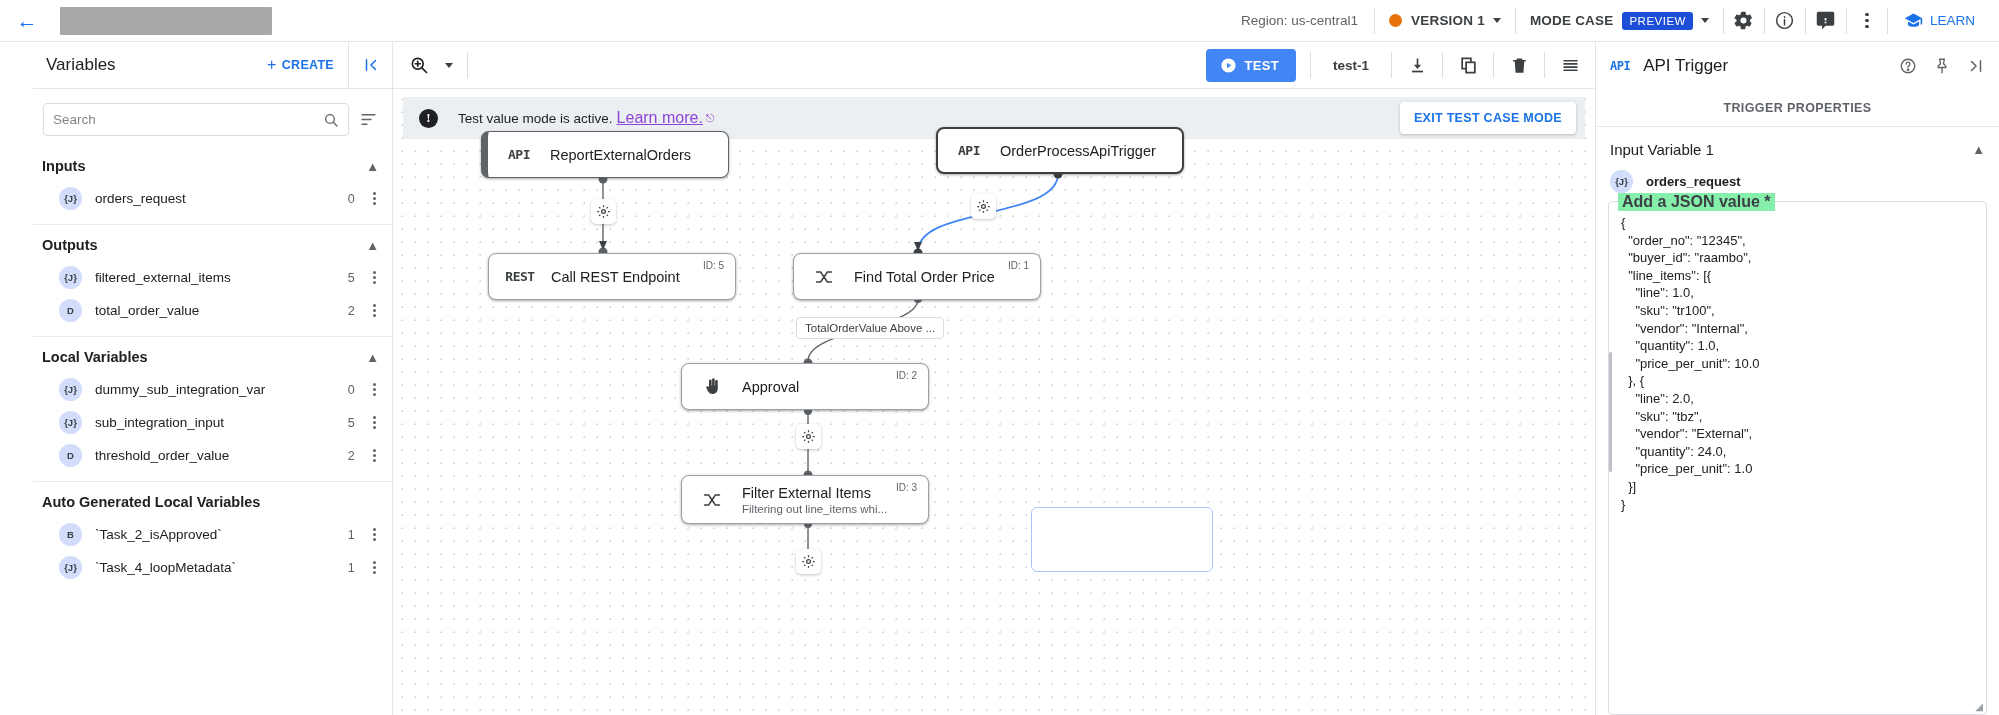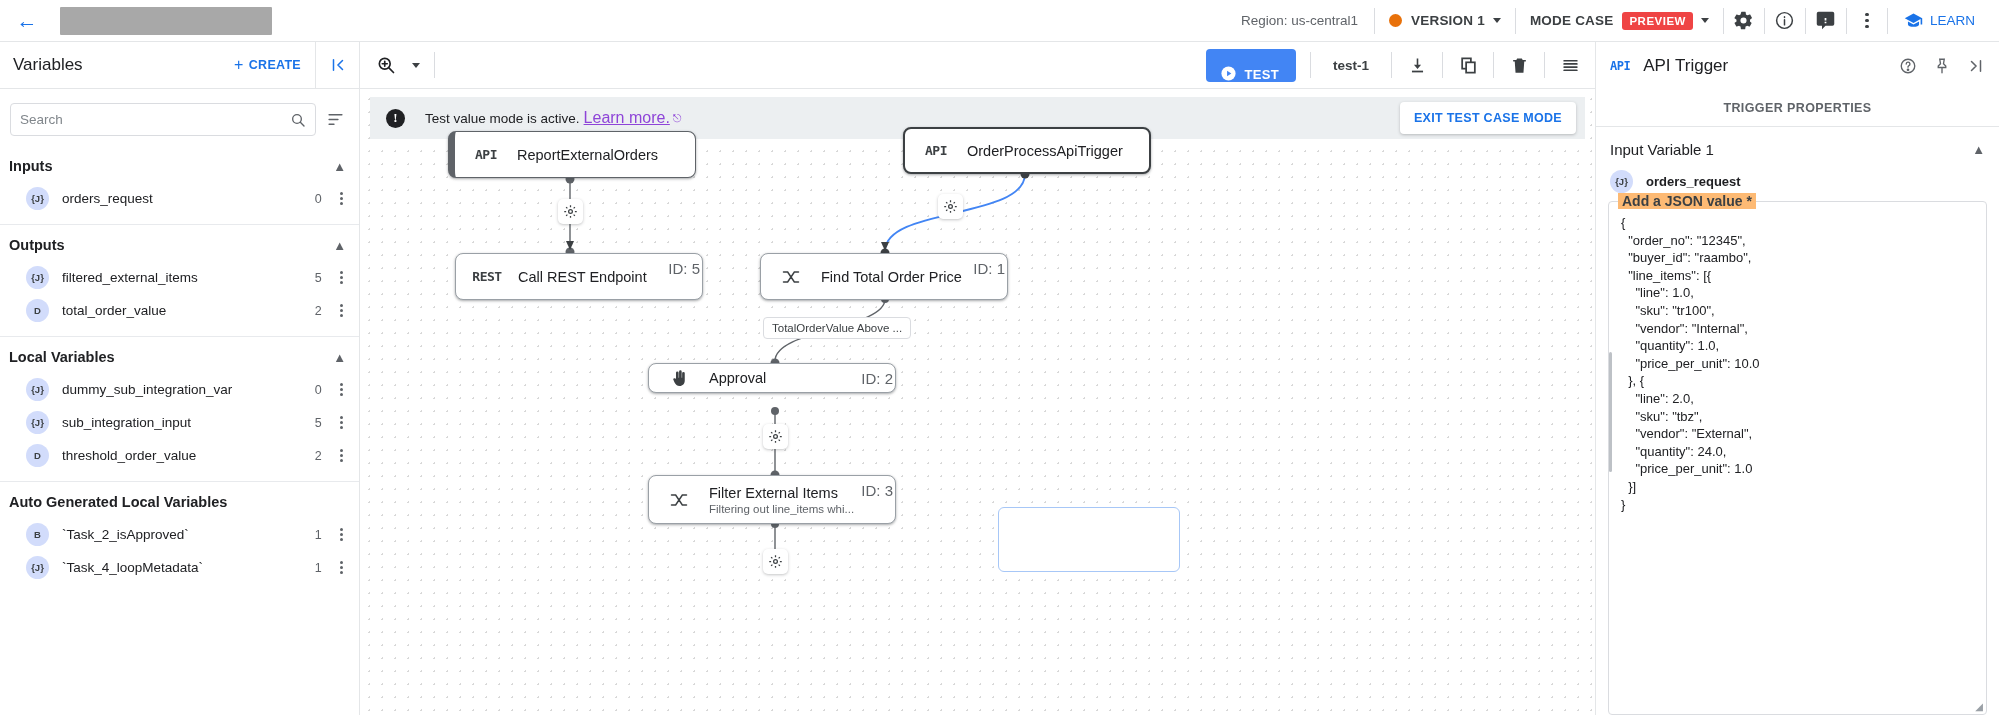--- a/index.html
+++ b/index.html
@@ -39,36 +39,36 @@
     background: #e8710a; margin-right: 9px; flex: 0 0 13px;
   }
   .version-label { font-weight: bold; font-size: 13.5px; letter-spacing: .2px; }
   .caret {
     width: 0; height: 0; margin-left: 8px;
     border-left: 4.5px solid transparent; border-right: 4.5px solid transparent;
     border-top: 5.5px solid #3c4043;
   }
   .testcase-label { font-weight: bold; font-size: 13.5px; letter-spacing: .2px; }
   .preview-badge {
-    background: #ef4444; color: #fff; font-size: 11.5px; letter-spacing: .5px;
-    padding: 3px 7px; border-radius: 3px; margin-left: 9px; font-weight: bold;
+    background: #1d4ed8; color: #fff; font-size: 11.5px; letter-spacing: .5px;
+    padding: 3px 7px; border-radius: 3px; margin-left: 9px; font-weight: normal;
   }
   .icon-btn {
     width: 40px; height: 42px; display: flex; align-items: center; justify-content: center;
     cursor: pointer; color: #3c4043;
   }
   .learn-btn {
     display: flex; align-items: center; gap: 7px; color: #1a73e8;
     font-size: 13.5px; padding: 0 10px 0 16px; cursor: pointer; white-space: nowrap;
   }
   .kebab { display: flex; flex-direction: column; gap: 2.5px; align-items: center; }
   .kebab i { width: 3.6px; height: 3.6px; border-radius: 50%; background: #3c4043; display: block; }
 
   
-  .body { flex: 1; display: flex; min-height: 0; }
+  .body { flex: 1; display: flex; min-height: 0; margin-left: 33px; }
 
   
   .sidebar {
     width: 360px; flex: 0 0 360px; display: flex; flex-direction: column;
     border-right: 1px solid #e4e6e8; background: #fff; min-height: 0;
   }
   .sidebar-head {
     height: 47px; flex: 0 0 47px; display: flex; align-items: center;
     border-bottom: 1px solid #e4e6e8; padding-left: 13px;
   }
@@ -120,21 +120,21 @@
   
   .canvas-col { flex: 1; display: flex; flex-direction: column; min-width: 0; }
   .canvas-toolbar {
     height: 47px; flex: 0 0 47px; display: flex; align-items: center;
     border-bottom: 1px solid #e4e6e8; background: #fff; padding-left: 16px;
   }
   .zoom-btn { display: flex; align-items: center; gap: 8px; cursor: pointer; padding-right: 14px; }
   .tb-sep { width: 1px; height: 26px; background: #dadce0; }
   .tb-spacer { flex: 1; }
   .test-btn {
-    display: flex; align-items: flex-end; gap: 8px; background: #4285f4; color: #fff;
+    display: flex; align-items: center; gap: 8px; background: #4285f4; color: #fff;
     height: 33px; padding: 0 17px 0 14px; border-radius: 4px; cursor: pointer;
     font-size: 13px; font-weight: bold; letter-spacing: .3px; margin-right: 14px;
   }
   .testname { font-size: 13.5px; font-weight: bold; color: #3c4043; padding: 0 22px; }
   .tb-icon {
     width: 50px; height: 47px; display: flex; align-items: center; justify-content: center;
     cursor: pointer; color: #3c4043;
   }
 
   .canvas {
@@ -172,21 +172,21 @@
   .node.selected { border: 2px solid #3c4043; }
   .node-type {
     font-family: "DejaVu Sans Mono", monospace; font-size: 13px; font-weight: bold;
     color: #3c4043; width: 62px; flex: 0 0 62px; text-align: center; letter-spacing: -.5px;
   }
   .node-icon { width: 60px; flex: 0 0 60px; display: flex; justify-content: center; color: #3c4043; }
   .node-body { flex: 1; padding-right: 12px; min-width: 0; }
   .node-title { font-size: 14.5px; color: #202124; white-space: nowrap; }
   .node-sub { font-size: 11.5px; color: #5f6368; margin-top: 2px; white-space: nowrap; overflow: hidden; text-overflow: ellipsis; }
   .node-id {
-    position: absolute; top: 6px; right: 2px; font-size: 15px; color: #5f6368; text-align: center;
+    position: absolute; top: 6px; right: 11px; font-size: 10px; color: #5f6368; text-align: center;
   }
   .edge-gear {
     position: absolute; width: 25px; height: 25px; border-radius: 5px; background: #fff;
     box-shadow: 0 1px 3px rgba(60,64,67,.3); display: flex; align-items: center; justify-content: center;
     color: #3c4043; cursor: pointer; z-index: 6;
   }
   .edge-label {
     position: absolute; background: #fff; border: 1px solid #dadce0; border-radius: 4px;
     font-size: 11.5px; color: #3c4043; padding: 4px 8px; white-space: nowrap; cursor: pointer; z-index: 6;
   }
@@ -216,22 +216,22 @@
   }
   .rp-tab.active { color: #1a73e8; box-shadow: inset 0 -3px 0 #1a73e8; }
   .rp-section-head {
     display: flex; align-items: center; padding: 14px 14px 6px 14px; cursor: pointer;
   }
   .rp-section-title { flex: 1; font-size: 15px; font-weight: normal; color: #202124; }
   .rp-var { display: flex; align-items: center; padding: 6px 14px 2px 14px; }
   .rp-var-name { font-size: 13px; color: #202124; font-weight: bold; }
   .json-wrap { margin: 6px 12px 0 12px; position: relative; flex: 1; min-height: 0; }
   .json-legend {
-    position: absolute; top: -8px; left: 10px; background: #fdba74; padding: 0 4px;
-    font-size: 14px; color: #3c4043; font-weight: bold; z-index: 2;
+    position: absolute; top: -8px; left: 10px; background: #86efac; padding: 0 4px;
+    font-size: 16px; color: #3c4043; font-weight: bold; z-index: 2;
   }
   .json-box {
     border: 1px solid #dadce0; border-radius: 4px; height: 100%; padding: 12px 10px 0 12px;
     overflow: hidden; position: relative; background: #fff;
   }
   .json-text {
     font-size: 13px; line-height: 17.6px; color: #202124; white-space: pre;
     font-family: "Liberation Sans", sans-serif;
   }
   .resize-grip { position: absolute; right: 3px; bottom: 2px; color: #9aa0a6; font-size: 10px; }
@@ -575,21 +575,21 @@
             </svg>
           </span>
           <div class="node-body">
             <div class="node-title">Find Total Order Price</div>
           </div>
           <span class="node-id">ID: 1</span>
         </div>
 
         <div class="edge-label" style="left:403px; top:228px;">TotalOrderValue Above ...</div>
 
-        <div class="node task" style="left:288px; top:274px; width:248px; height:30px;">
+        <div class="node task" style="left:288px; top:274px; width:248px; height:47px;">
           <span class="node-icon">
             <svg width="21" height="21" viewBox="0 0 24 24" fill="currentColor">
               <path d="M8 11V5.5a1.5 1.5 0 0 1 3 0V11h.5V4.2a1.5 1.5 0 0 1 3 0V11h.5V6a1.5 1.5 0 0 1 3 0v8.5c0 3.3-2.4 6-5.8 6-3 0-4.7-1.6-6-4.2L5 13.4c-.5-1 .3-2 1.3-1.7L8 12.3V11z"></path>
             </svg>
           </span>
           <div class="node-body">
             <div class="node-title">Approval</div>
           </div>
           <span class="node-id">ID: 2</span>
         </div>

